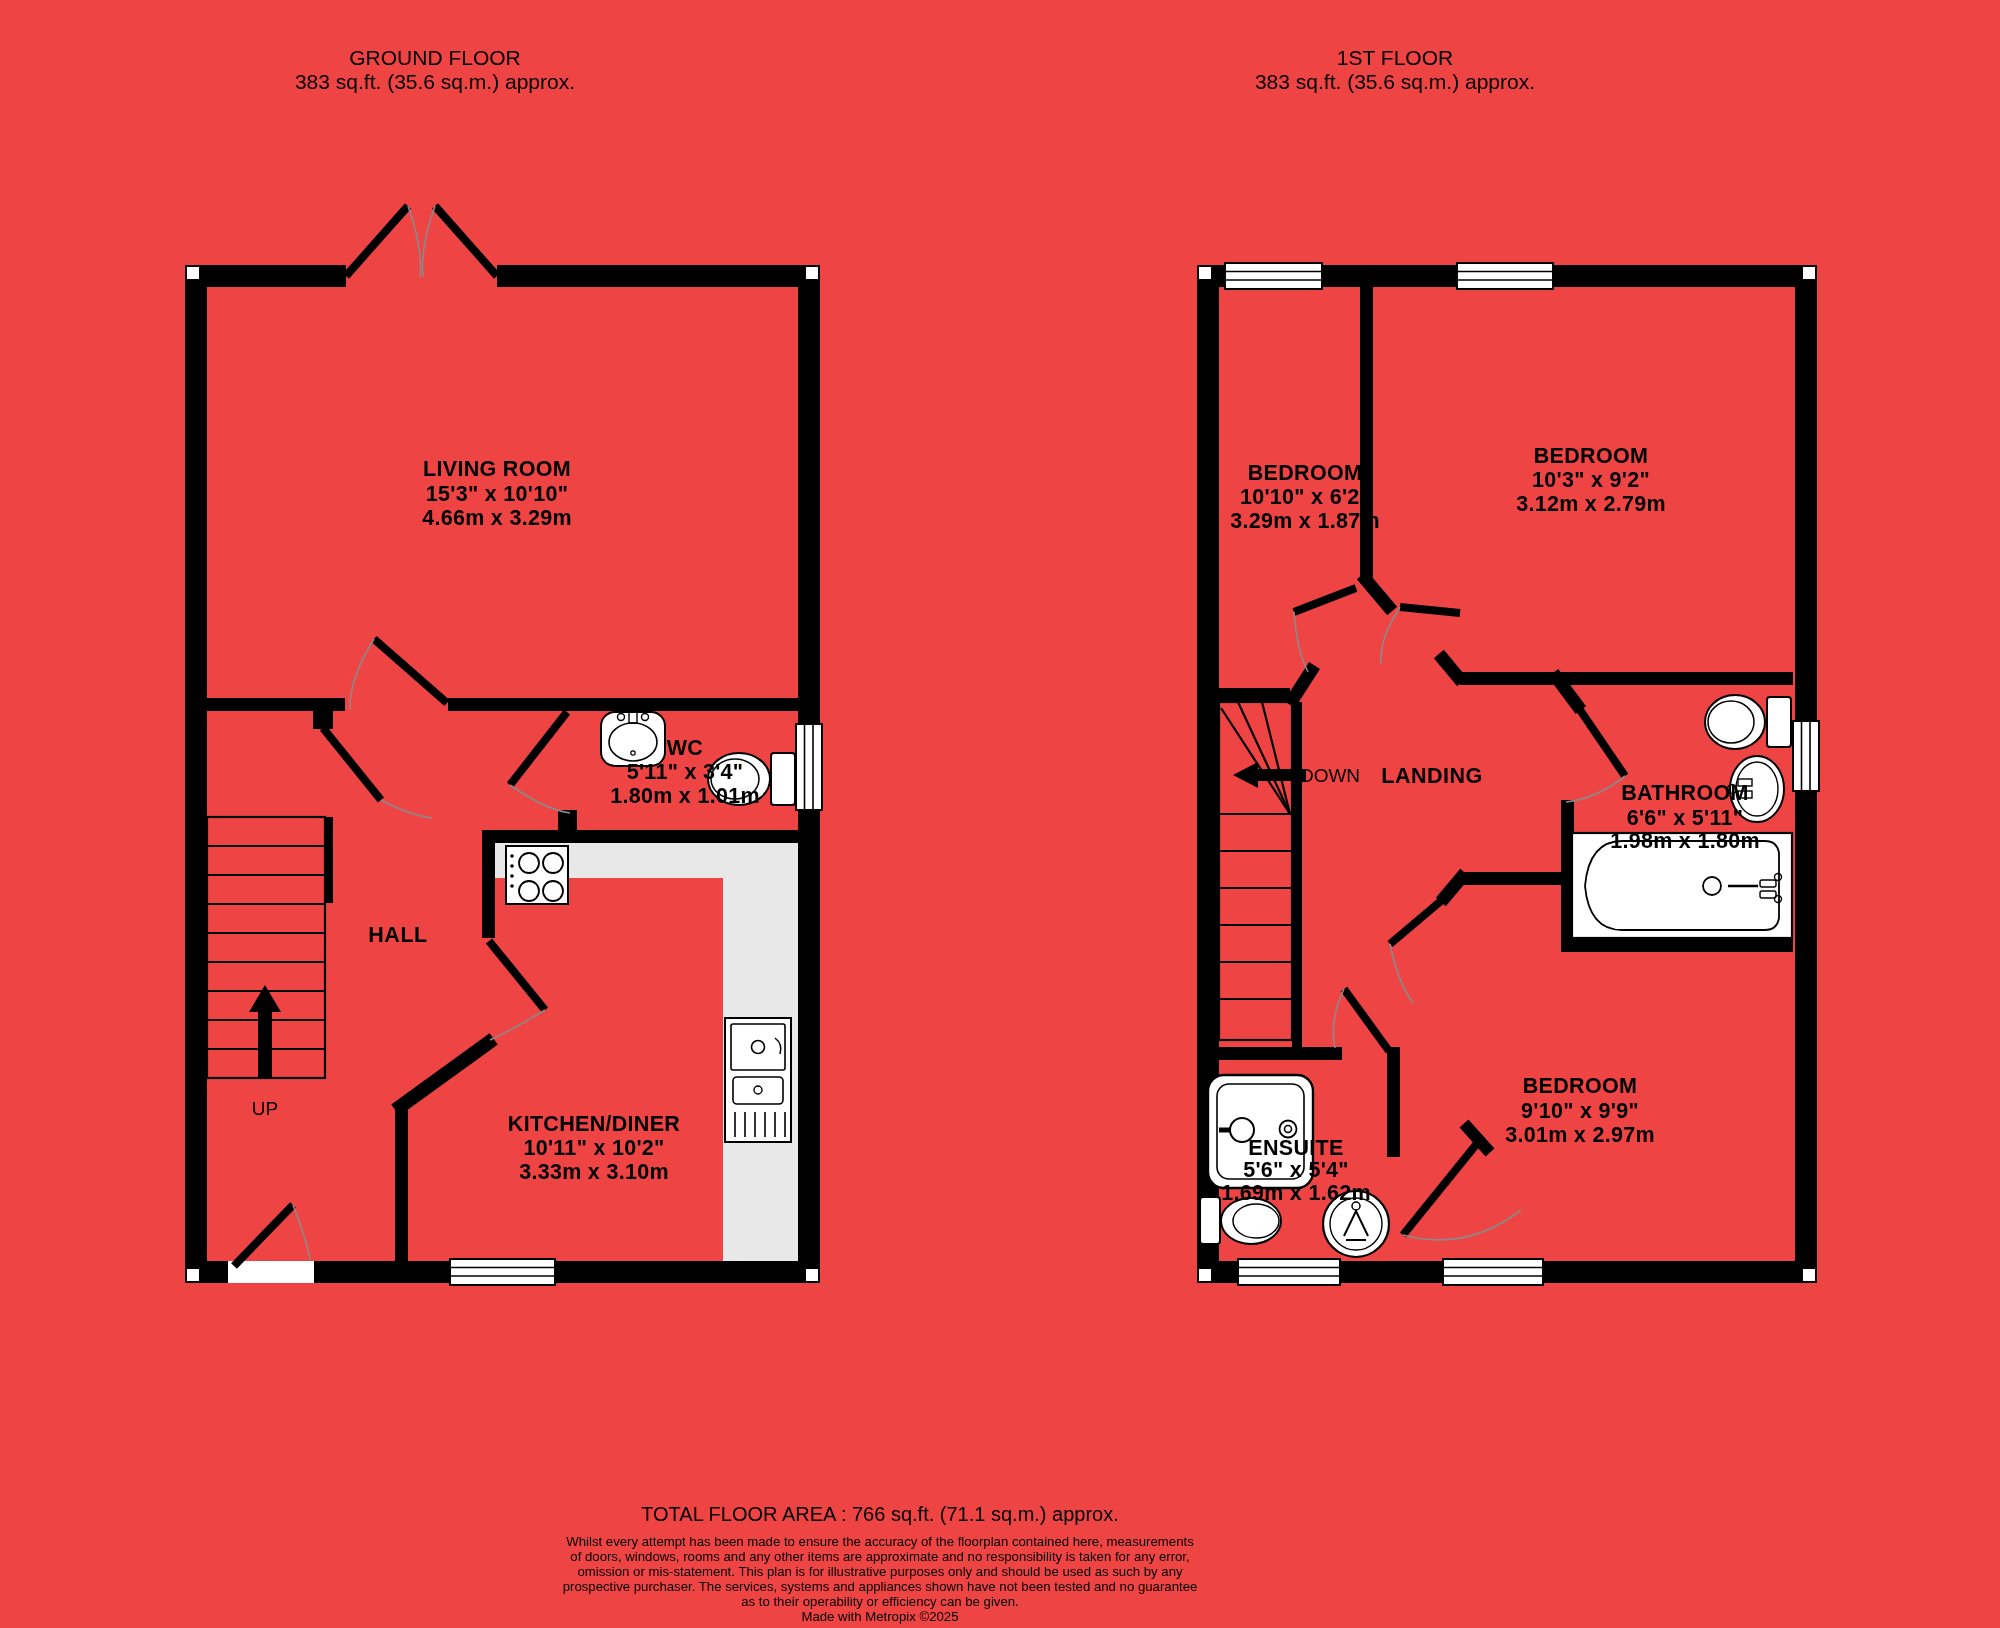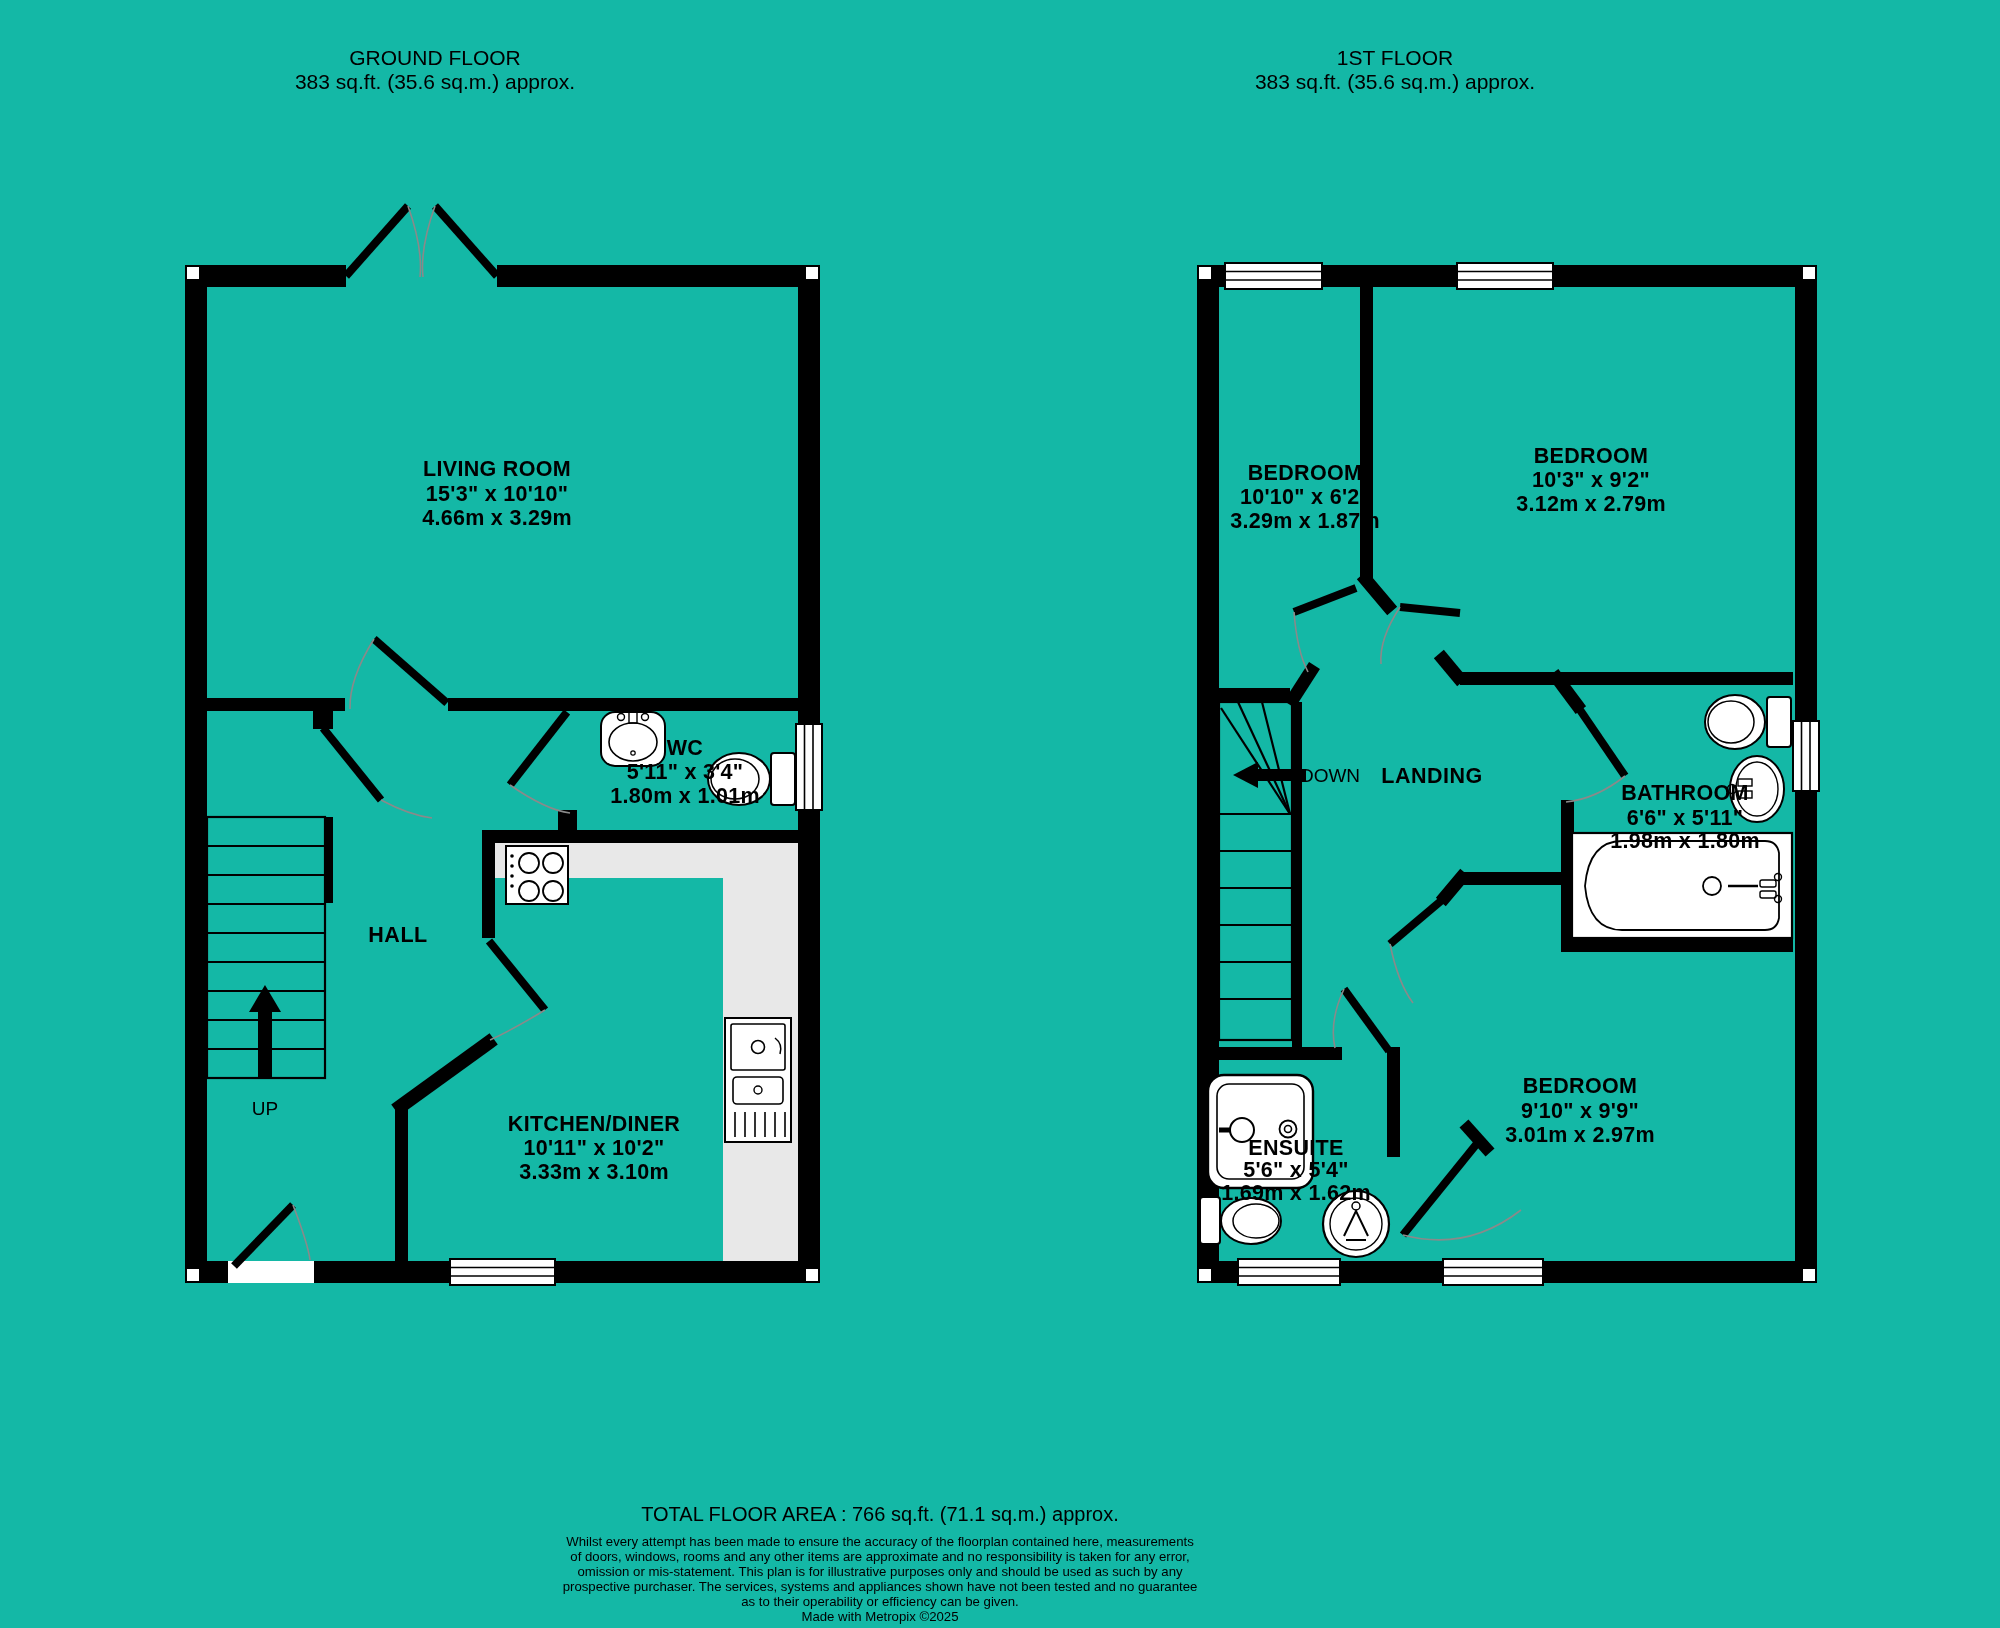--- a/index.html
+++ b/index.html
@@ -1,16 +1,16 @@
 <!DOCTYPE html>
 <html><head>
 <meta charset="utf-8">
 <style>
   html,body{margin:0;padding:0;background:#fff;}
-  .canvas{position:relative;width:2000px;height:1628px;background:#14b8a6;overflow:hidden;}
+  .canvas{position:relative;width:2000px;height:1628px;background:#ef4444;overflow:hidden;}
   svg{position:absolute;left:0;top:0;}
   svg text{font-family:"Liberation Sans","DejaVu Sans",sans-serif;fill:#000;}
   .room-name,.room-dim{font-size:21.5px;font-weight:bold;letter-spacing:.3px;}
   .plan-title{font-size:21px;}
   .small-label{font-size:19px;}
   .big-label{font-size:21.5px;font-weight:bold;letter-spacing:.5px;}
   .footer-total{font-size:20px;}
   .footer-small{font-size:13.2px;}
   .wall{fill:#000;}
   .wallline{stroke:#000;stroke-linecap:square;}

